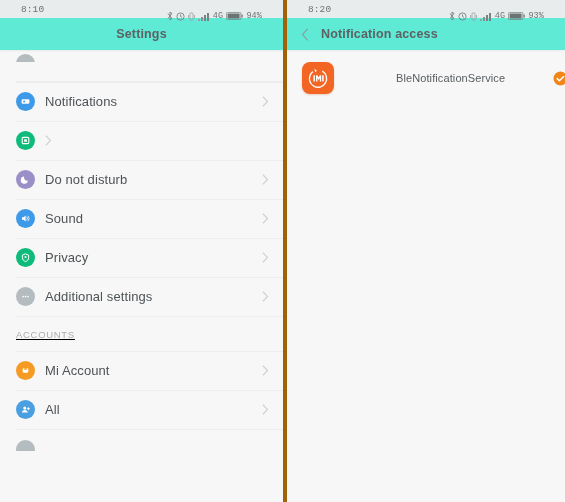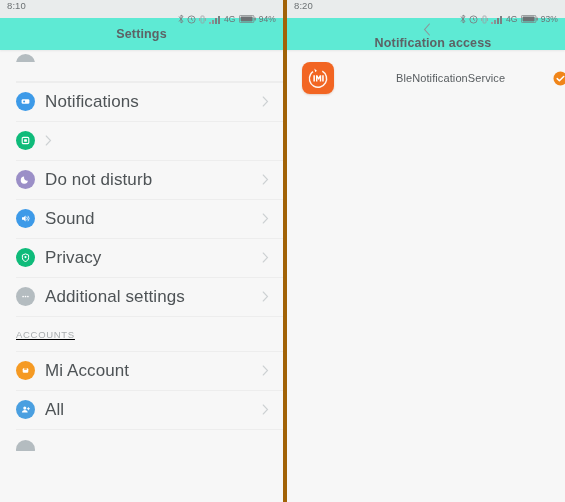--- a/index.html
+++ b/index.html
@@ -10,58 +10,58 @@
     overflow: hidden;
   }
   .screen { position: relative; width: 565px; height: 502px; display: flex; }
   .panel { position: relative; height: 502px; overflow: hidden; background: #f7f7f7; }
   .panel-left  { width: 283px; }
   .panel-right { width: 282px; border-left: 4px solid #a16207; }
 
   
   .statusbar {
     height: 18px; background: #e9ecec;
-    display: flex; align-items: flex-start; justify-content: space-between;
-    padding: 0 7px; position: relative; z-index: 5;
+    display: flex; align-items: center; justify-content: space-between;
+    padding: 0 21px; position: relative; z-index: 5; font-family: Liberation Mono, monospace;
   }
   .sb-time { font-size: 9.5px; color: #6d7274; letter-spacing: .1px; }
   .sb-right { display: flex; align-items: center; gap: 3px; margin-top: 14px; }
   .sb-right svg { display: block; }
   .sb-net { font-size: 8.5px; color: #6d7274; letter-spacing: .2px; }
   .sb-pct { font-size: 8.5px; color: #6d7274; letter-spacing: .1px; }
 
   
   .header {
     height: 32px; background: #5eead4;
     display: flex; align-items: center; justify-content: center;
     position: relative; z-index: 4;
     box-shadow: 0 1px 2px rgba(120,130,135,.13);
   }
   .header-title { font-size: 12.5px; font-weight: bold; color: #5d6265; letter-spacing: .15px; }
-  .header.left-align { justify-content: flex-end; padding-left: 14px; flex-direction: column; }
+  .header.left-align { justify-content: flex-start; padding-left: 14px; }
   .back-chevron { margin-right: 12px; display: flex; align-items: center; cursor: pointer; }
 
   
   .list { position: relative; }
   .row {
     position: relative; height: 39px;
     display: flex; align-items: center; padding-left: 16px; padding-right: 14px;
   }
   .row + .row::before,
   .row.with-sep::before {
     content: ""; position: absolute; left: 16px; right: 0; top: 0;
     height: 1px; background: #ededed;
   }
   .ico {
     width: 19px; height: 19px; border-radius: 50%;
     display: flex; align-items: center; justify-content: center;
     flex: none; margin-right: 10px;
   }
   .ico svg { display: block; }
-  .row-label { font-size: 17px; color: #4e5356; flex: 1; letter-spacing: .1px; }
+  .row-label { font-size: 13px; color: #4e5356; flex: 1; letter-spacing: .1px; }
   .chev { flex: none; display: flex; align-items: center; }
   .chev svg { display: block; }
 
   .partial-top {
     position: relative; height: 12px; overflow: hidden;
     padding-left: 16px; display: flex; align-items: flex-end;
   }
   .partial-top .ico { margin-bottom: -11px; }
   .partial-top .row-label { color: #d9dcdd; font-size: 11.5px; margin-bottom: -9px; }
   .gap-block { height: 20px; position: relative; }

